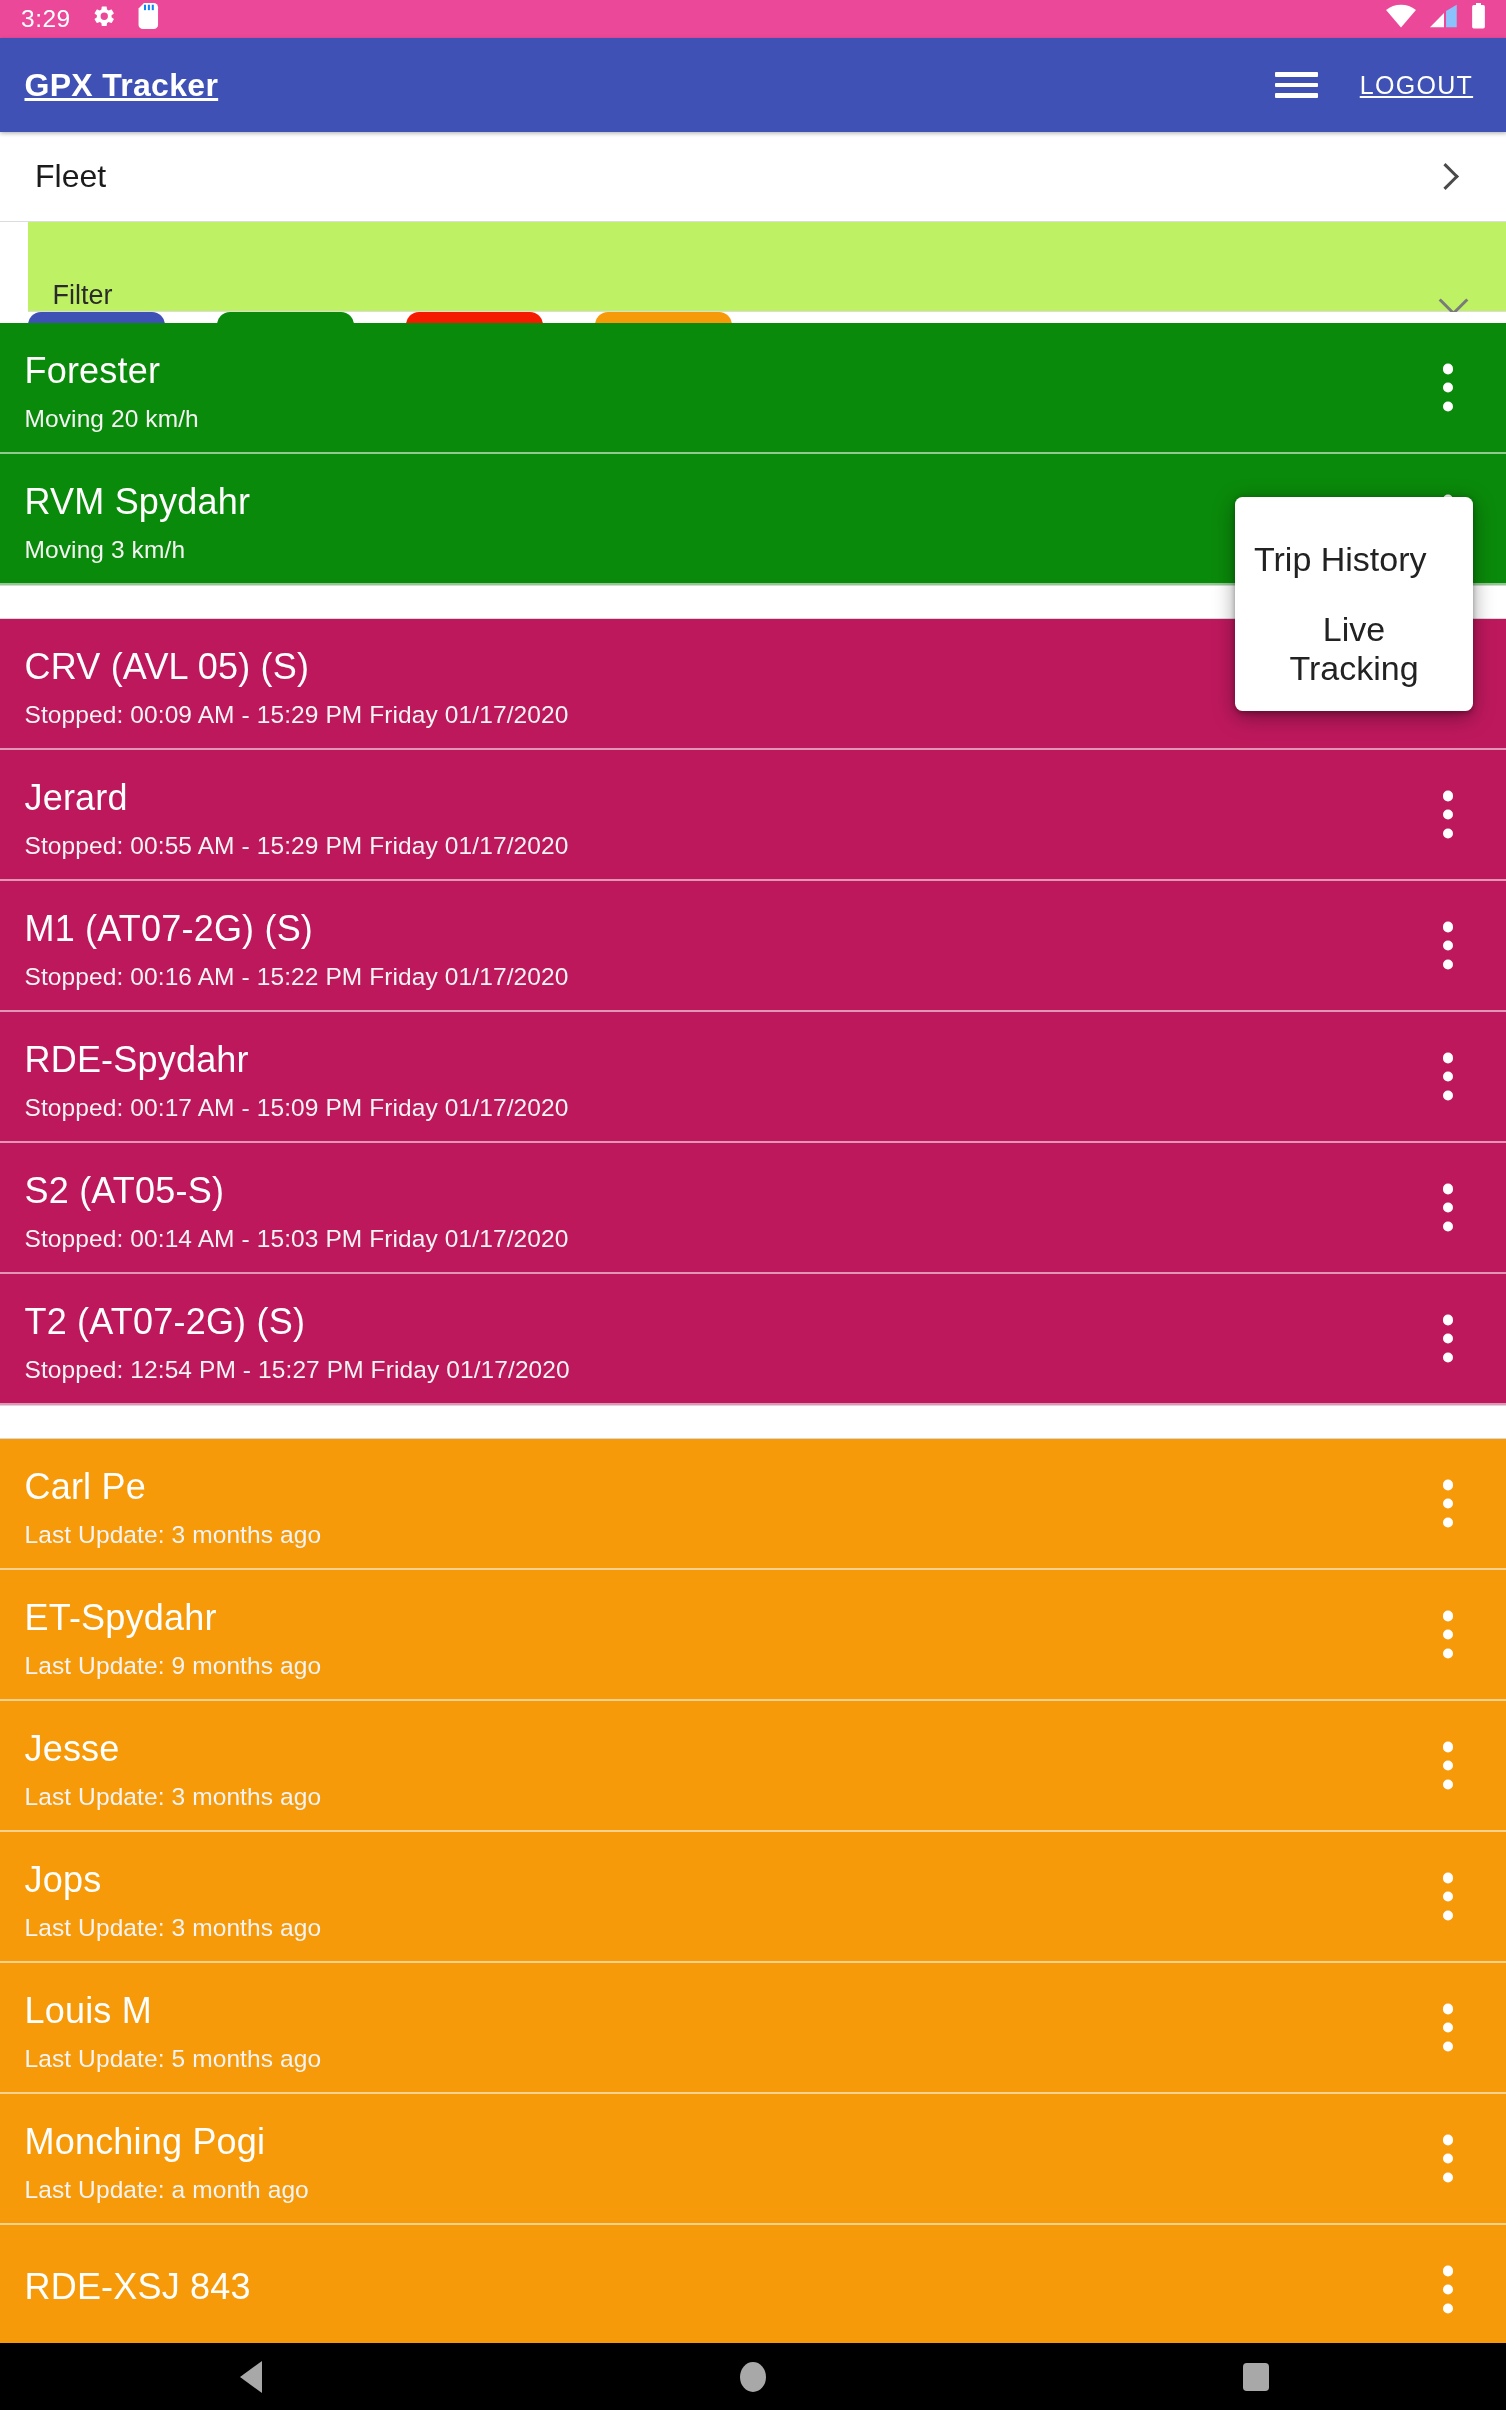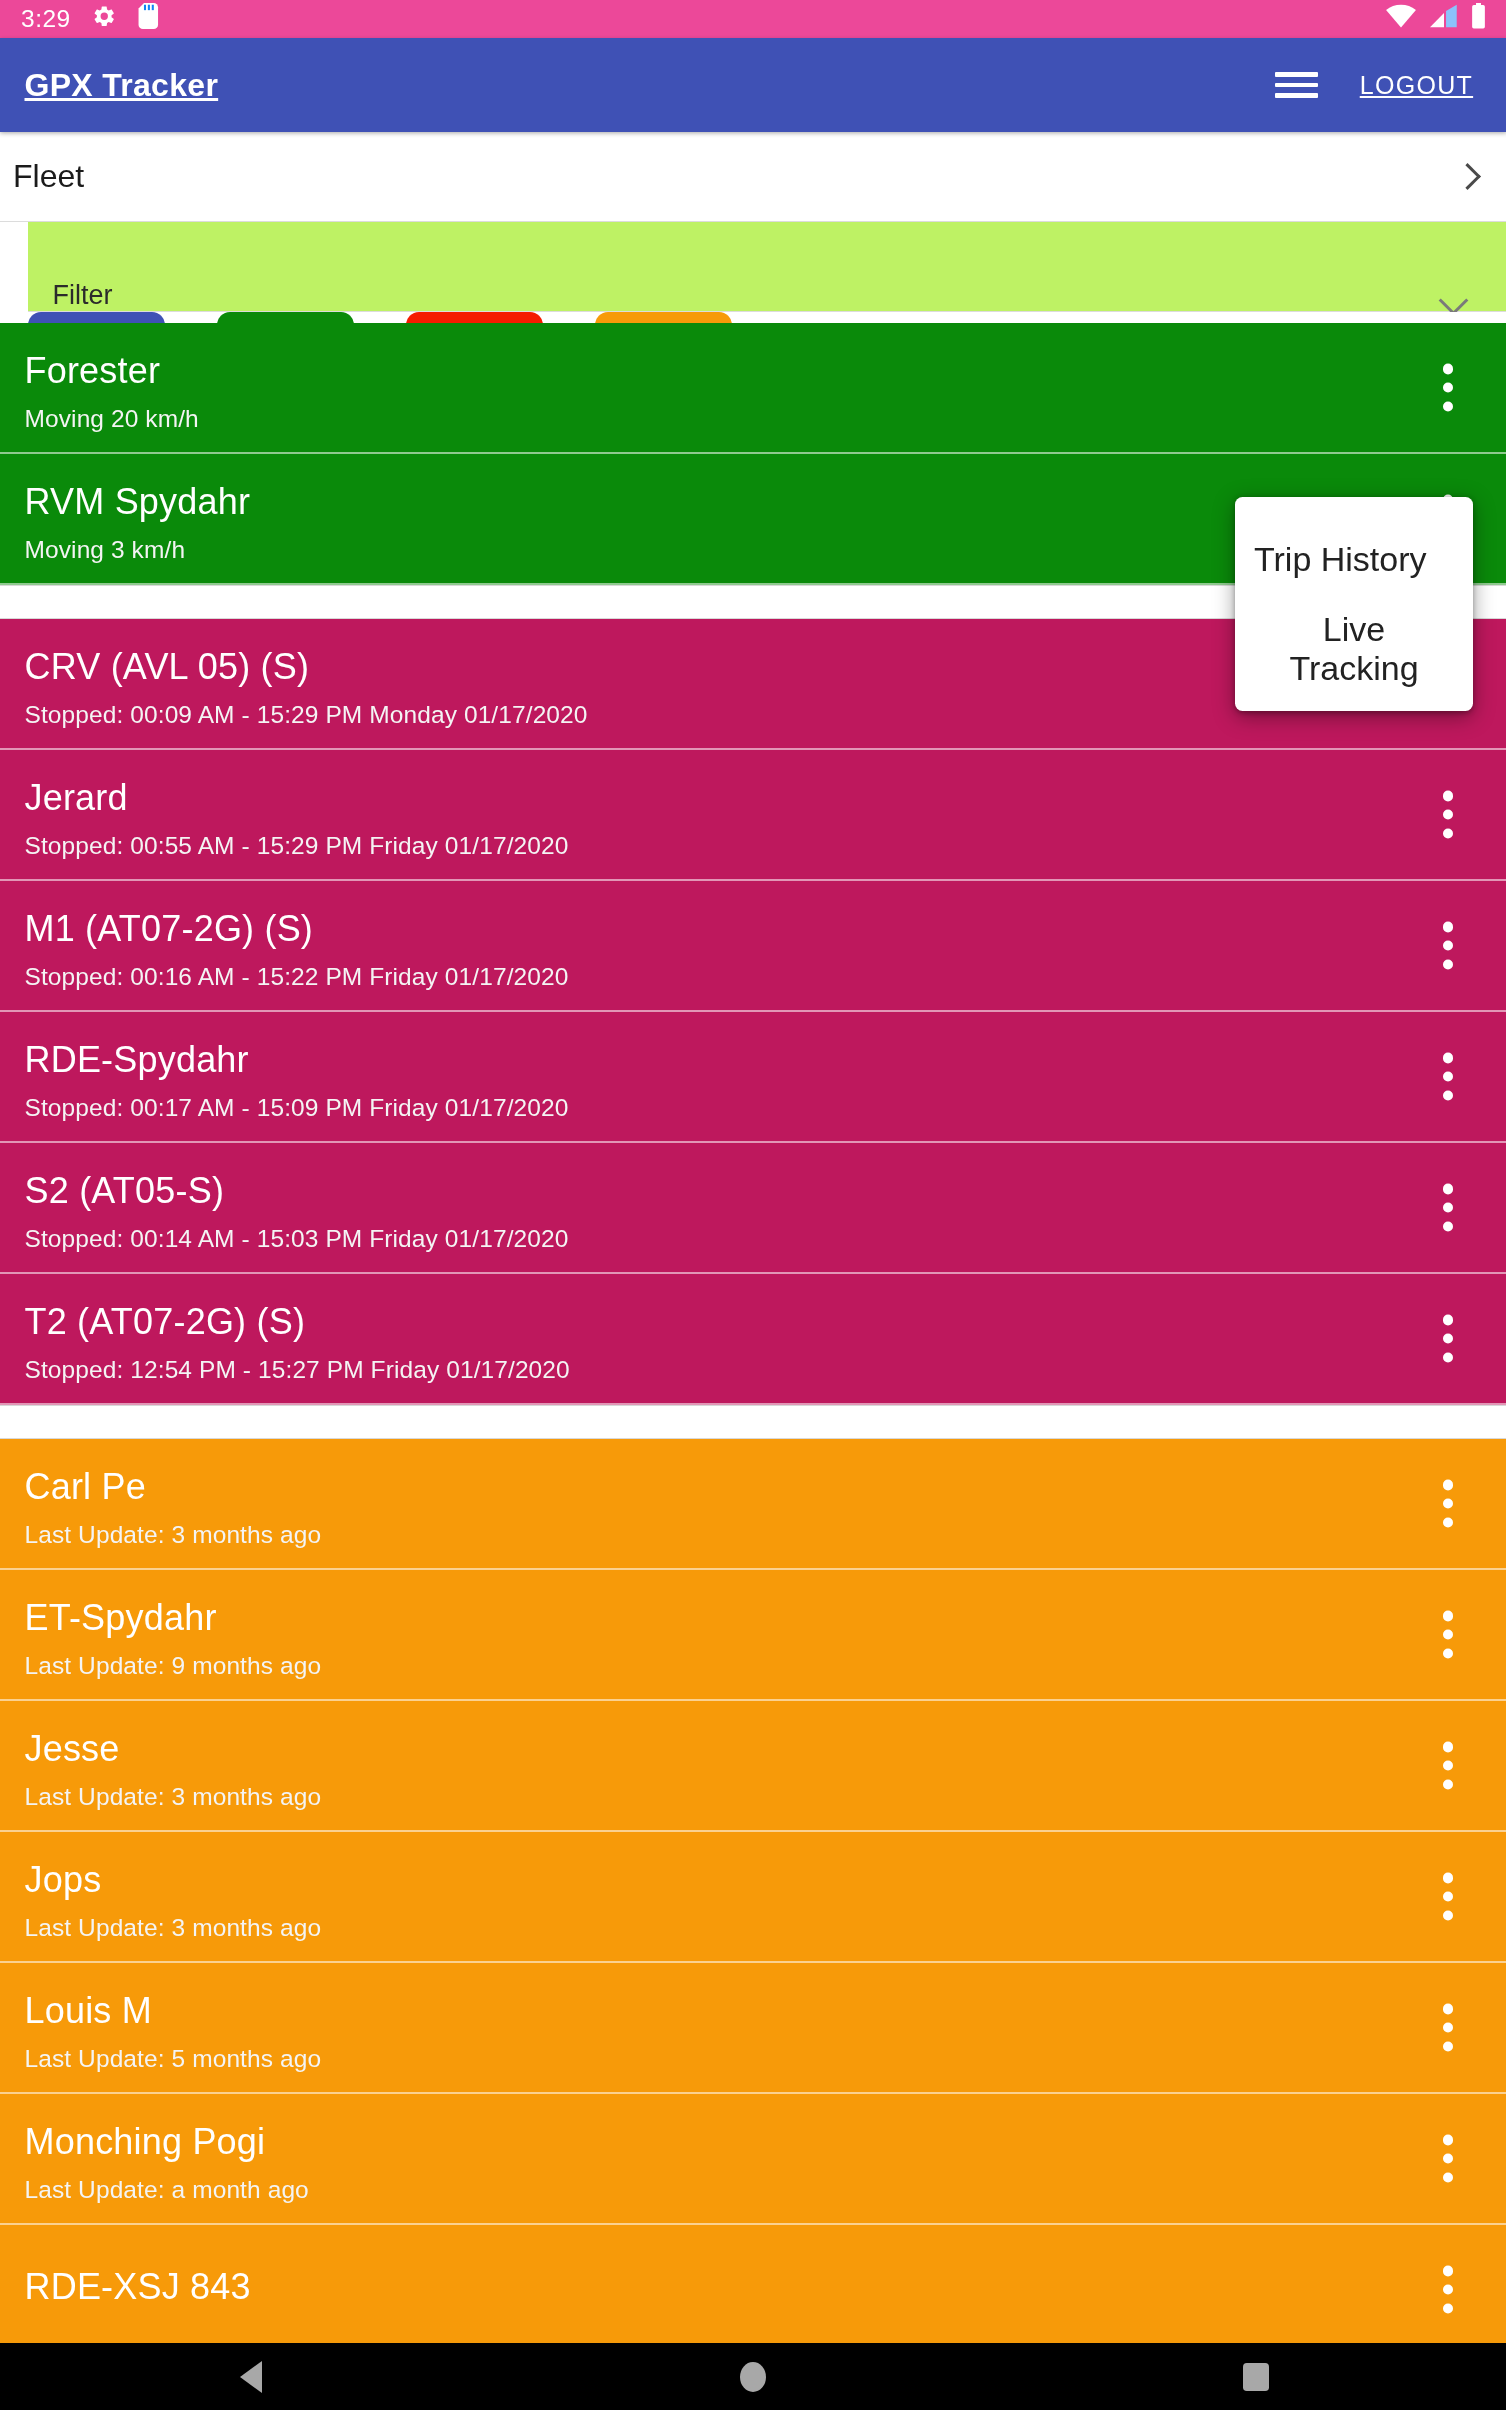--- a/index.html
+++ b/index.html
@@ -31,21 +31,21 @@
   }
   .app-title{font-size:32px;font-weight:bold;letter-spacing:0.3px;}
   .app-actions{margin-left:auto;display:flex;align-items:center;gap:32px;}
   .hamburger{width:43px;height:30px;display:flex;flex-direction:column;justify-content:space-between;padding:1.9px 0;cursor:pointer;}
   .hamburger span{display:block;height:4.7px;background:#fff;border-radius:0.9px;}
   .logout-btn{font-size:25px;font-weight:500;letter-spacing:1.3px;color:#fff;padding:7.5px 9.4px;cursor:pointer;}
 
   
   .fleet-row{
     height:90px;background:#fff;display:flex;align-items:center;
-    padding:0 13px;border-bottom:1.9px solid #dcdcdc;
+    padding:0 35px;border-bottom:1.9px solid #dcdcdc;
   }
   .fleet-title{font-size:32px;color:#1b1b1b;font-weight:500;}
   .chevron-right{
     margin-left:auto;width:19px;height:19px;
     border-right:3.8px solid #4a4a4a;border-top:3.8px solid #4a4a4a;
     transform:rotate(45deg);margin-right:17px;
   }
 
   
   .filter-row{
@@ -202,21 +202,21 @@
           <i></i>
           <i></i>
           <i></i>
         </div>
       </div>
     </div>
     <div class="gap"></div>
     <div class="group">
       <div class="row r">
         <div class="row-title">CRV (AVL 05) (S)</div>
-        <div class="row-sub">Stopped: 00:09 AM - 15:29 PM Monday 01/17/2020</div>
+        <div class="row-sub">Stopped: 00:09 AM - 15:29 PM Friday 01/17/2020</div>
         <div class="kebab">
           <i></i>
           <i></i>
           <i></i>
         </div>
       </div>
       <div class="row r">
         <div class="row-title">Jerard</div>
         <div class="row-sub">Stopped: 00:55 AM - 15:29 PM Friday 01/17/2020</div>
         <div class="kebab">

